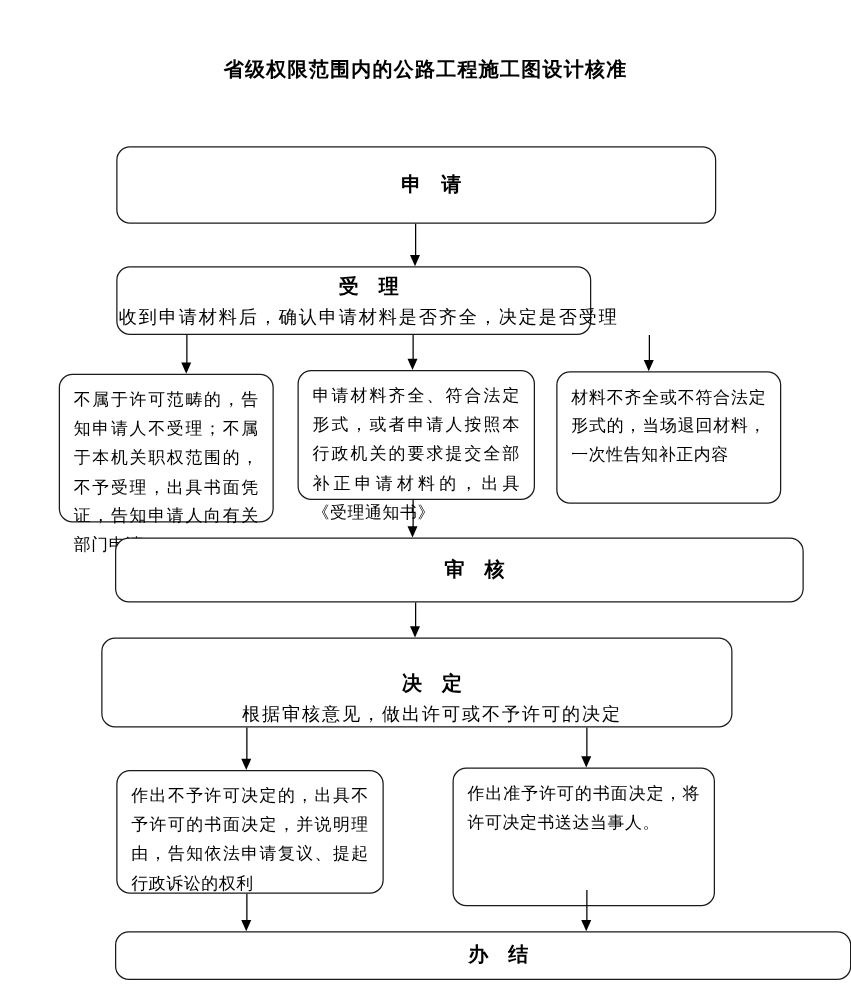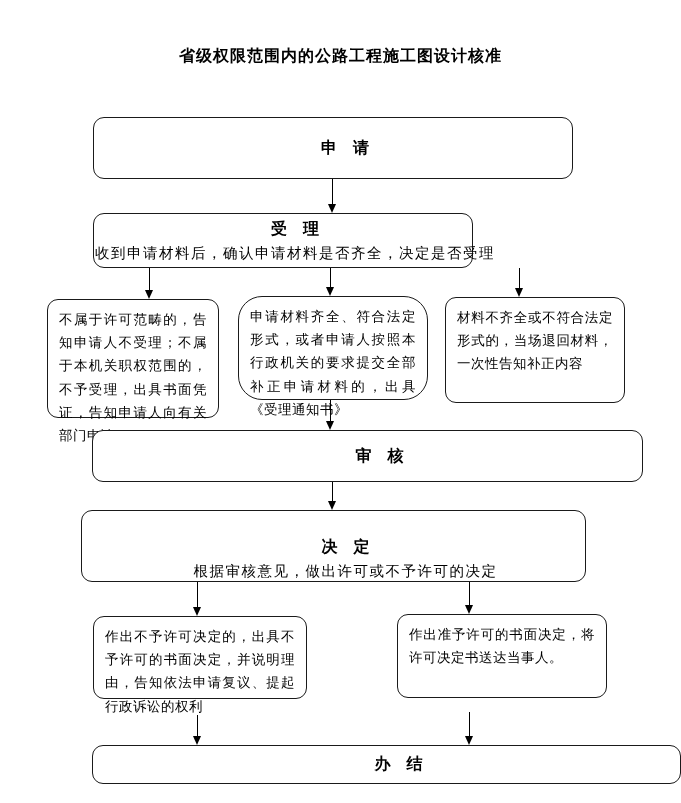--- a/index.html
+++ b/index.html
@@ -75,21 +75,21 @@
   </div>
   <div class="varrow" style="left:515px; top:268px; height:29px;">
     <div class="shaft"></div>
     <div class="head"></div>
   </div>
 
   <div class="node branch" style="left:47px; top:299px; width:172px; height:119px;">
     <span>不属于许可范畴的，告知申请人不受理；不属于本机关职权范围的，不予受理，出具书面凭证，告知申请人向有关部门申请</span>
   </div>
 
-  <div class="node branch" style="left:238px; top:296px; width:190px; height:104px;border-radius:24px;">
+  <div class="node branch" style="left:238px; top:296px; width:190px; height:104px;">
     <span>申请材料齐全、符合法定形式，或者申请人按照本行政机关的要求提交全部补正申请材料的，出具《受理通知书》</span>
   </div>
 
   <div class="node branch" style="left:445px; top:297px; width:180px; height:106px;">
     <span>材料不齐全或不符合法定形式的，当场退回材料，一次性告知补正内容</span>
   </div>
 
   <div class="varrow" style="left:326px; top:400px; height:30px;">
     <div class="shaft"></div>
     <div class="head"></div>
@@ -111,25 +111,25 @@
 
   <div class="varrow" style="left:193px; top:582px; height:34px;">
     <div class="shaft"></div>
     <div class="head"></div>
   </div>
   <div class="varrow" style="left:465px; top:582px; height:32px;">
     <div class="shaft"></div>
     <div class="head"></div>
   </div>
 
-  <div class="node branch" style="left:93px; top:616px; width:214px; height:83px;">
+  <div class="node branch" style="left:93px; top:616px; width:214px; height:99px;">
     <span>作出不予许可决定的，出具不予许可的书面决定，并说明理由，告知依法申请复议、提起行政诉讼的权利</span>
   </div>
 
-  <div class="node branch" style="left:362px; top:614px; width:210px; height:84px;margin-left:35px;">
+  <div class="node branch" style="left:362px; top:614px; width:210px; height:111px;">
     <span>作出准予许可的书面决定，将许可决定书送达当事人。</span>
   </div>
 
   <div class="varrow" style="left:193px; top:715px; height:30px;">
     <div class="shaft"></div>
     <div class="head"></div>
   </div>
   <div class="varrow" style="left:465px; top:712px; height:33px;">
     <div class="shaft"></div>
     <div class="head"></div>

